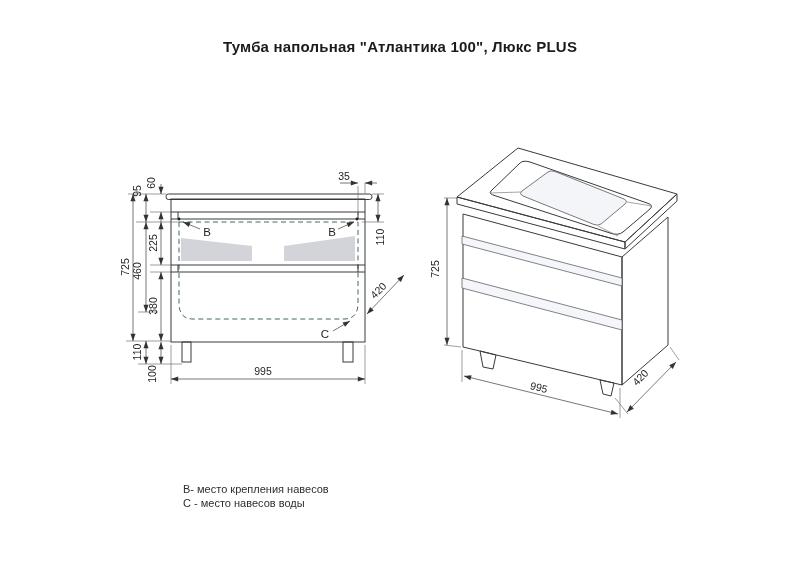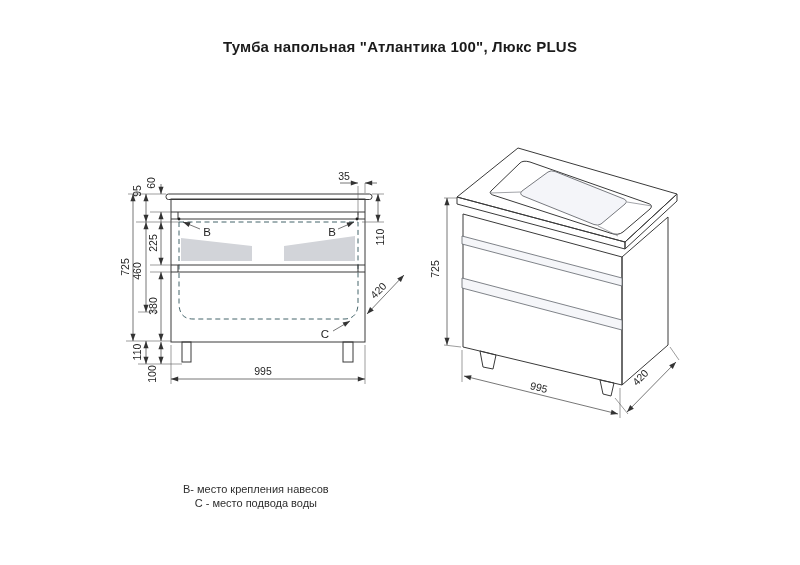--- a/index.html
+++ b/index.html
@@ -1,20 +1,20 @@
 <!DOCTYPE html>
 <html><head>
 <meta charset="utf-8">
 <style>
   html,body{margin:0;padding:0;background:#fff;}
   .page{position:relative;width:800px;height:565px;background:#ffffff;overflow:hidden;
         font-family:"Liberation Sans", sans-serif;}
   .title{position:absolute;left:0;top:38px;width:800px;text-align:center;
          font-size:15px;font-weight:bold;color:#1b1b1b;letter-spacing:0.2px;}
-  .legend{position:absolute;left:183px;top:483px;font-size:11px;color:#2e2e2e;line-height:13.5px;text-align:center;}
+  .legend{position:absolute;left:183px;top:483px;font-size:11px;color:#2e2e2e;line-height:13.5px;}
   svg{position:absolute;left:0;top:0;}
   svg text{font-family:"Liberation Sans", sans-serif;font-size:10.5px;fill:#1f1f1f;}
   .lbl{font-size:11.5px;}
   .solid{stroke:#3a3a3a;stroke-width:1;fill:none;}
   .dim{stroke:#4a4a4a;stroke-width:0.75;fill:none;}
   .ext{stroke:#5a5a5a;stroke-width:0.6;fill:none;}
 </style>
 </head>
 <body>
 
@@ -120,16 +120,16 @@
       <path class="dim" marker-start="url(#ah)" marker-end="url(#ah)" d="M627,412 L676,362"></path>
 
       <text transform="translate(439,269) rotate(-90)" text-anchor="middle">725</text>
       <text transform="translate(538,391) rotate(13.5)" text-anchor="middle">995</text>
       <text transform="translate(643,380) rotate(-46)" text-anchor="middle">420</text>
     </g>
   </svg>
 
   <div class="legend">
     <div>В- место крепления навесов</div>
-    <div>С - место подвода воды</div>
+    <div>С - место навесов воды</div>
   </div>
 
 </div>
 
 </body></html>

